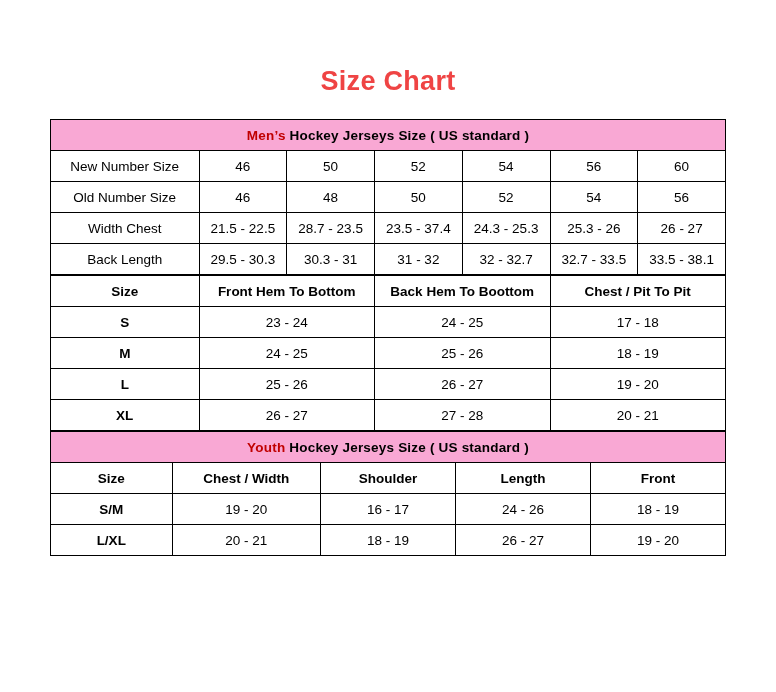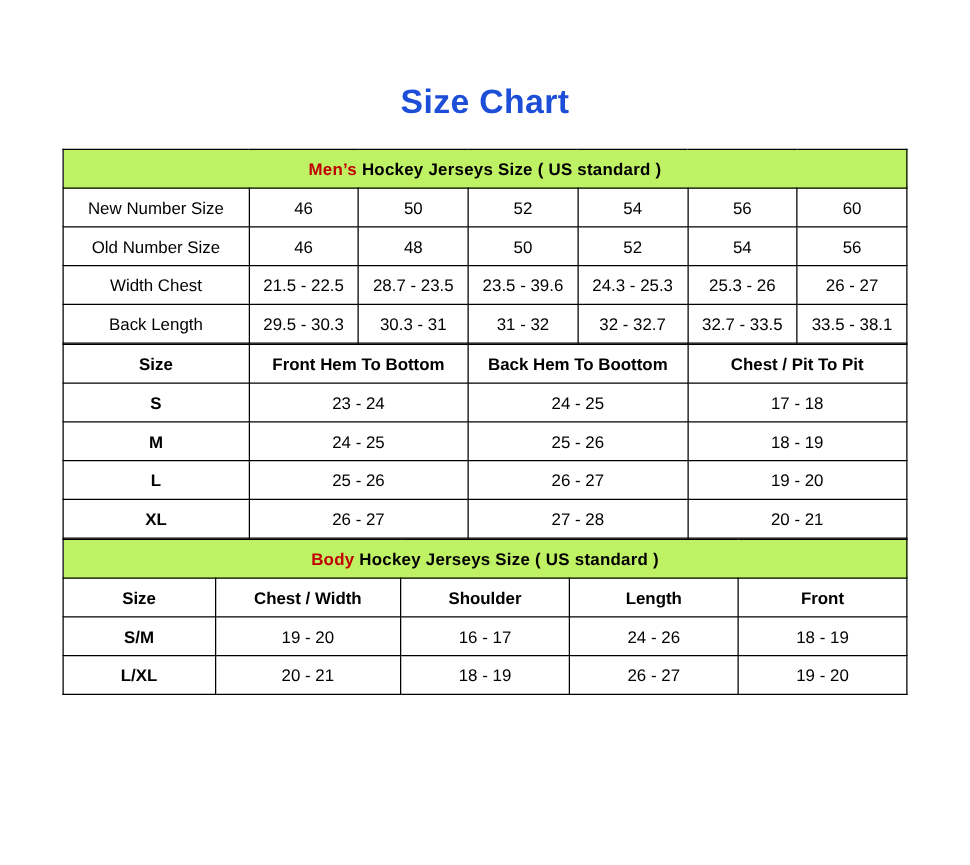--- a/index.html
+++ b/index.html
@@ -15,21 +15,21 @@
     overflow: hidden;
   }
   .page {
     width: 776px;
     height: 692px;
     position: relative;
     box-sizing: border-box;
   }
   .title {
     text-align: center;
-    color: #1d4ed8;
+    color: #ef4444;
     font-size: 27px;
     font-weight: bold;
     letter-spacing: 0.3px;
     padding-top: 68px;
     line-height: 1;
   }
   .charts {
     width: 676px;
     margin: 24px auto 0 auto;
   }
@@ -40,21 +40,21 @@
   }
   table.size-table td {
     border: 1px solid #000000;
     text-align: center;
     vertical-align: middle;
     font-size: 13.5px;
     height: 26px;
     padding: 2px 2px;
   }
   td.section-header {
-    background: #bef264;
+    background: #f9a8d4;
     font-weight: bold;
     font-size: 14.5px;
     height: 30px;
     letter-spacing: 0.2px;
   }
   td.section-header .accent-men { color: #c00000; }
   td.section-header .accent-women { color: #c00000; }
   td.section-header .accent-youth { color: #c00000; }
   td.col-head {
     font-weight: bold;
@@ -104,21 +104,21 @@
           <td>48</td>
           <td>50</td>
           <td>52</td>
           <td>54</td>
           <td>56</td>
         </tr>
         <tr>
           <td class="row-head">Width Chest</td>
           <td>21.5 - 22.5</td>
           <td>28.7 - 23.5</td>
-          <td>23.5 - 39.6</td>
+          <td>23.5 - 37.4</td>
           <td>24.3 - 25.3</td>
           <td>25.3 - 26</td>
           <td>26 - 27</td>
         </tr>
         <tr>
           <td class="row-head">Back Length</td>
           <td>29.5 - 30.3</td>
           <td>30.3 - 31</td>
           <td>31 - 32</td>
           <td>32 - 32.7</td>
@@ -172,21 +172,21 @@
     <table class="size-table">
       <colgroup>
         <col style="width:18%">
           <col style="width:22%">
           <col style="width:20%">
           <col style="width:20%">
           <col style="width:20%">
       </colgroup>
       <tbody>
         <tr>
-          <td class="section-header" colspan="5"><span class="accent-youth">Body</span><span> Hockey Jerseys Size ( US standard )</span></td>
+          <td class="section-header" colspan="5"><span class="accent-youth">Youth</span><span> Hockey Jerseys Size ( US standard )</span></td>
         </tr>
         <tr>
           <td class="col-head">Size</td>
           <td class="col-head">Chest / Width</td>
           <td class="col-head">Shoulder</td>
           <td class="col-head">Length</td>
           <td class="col-head">Front</td>
         </tr>
         <tr>
           <td class="row-head-bold">S/M</td>

